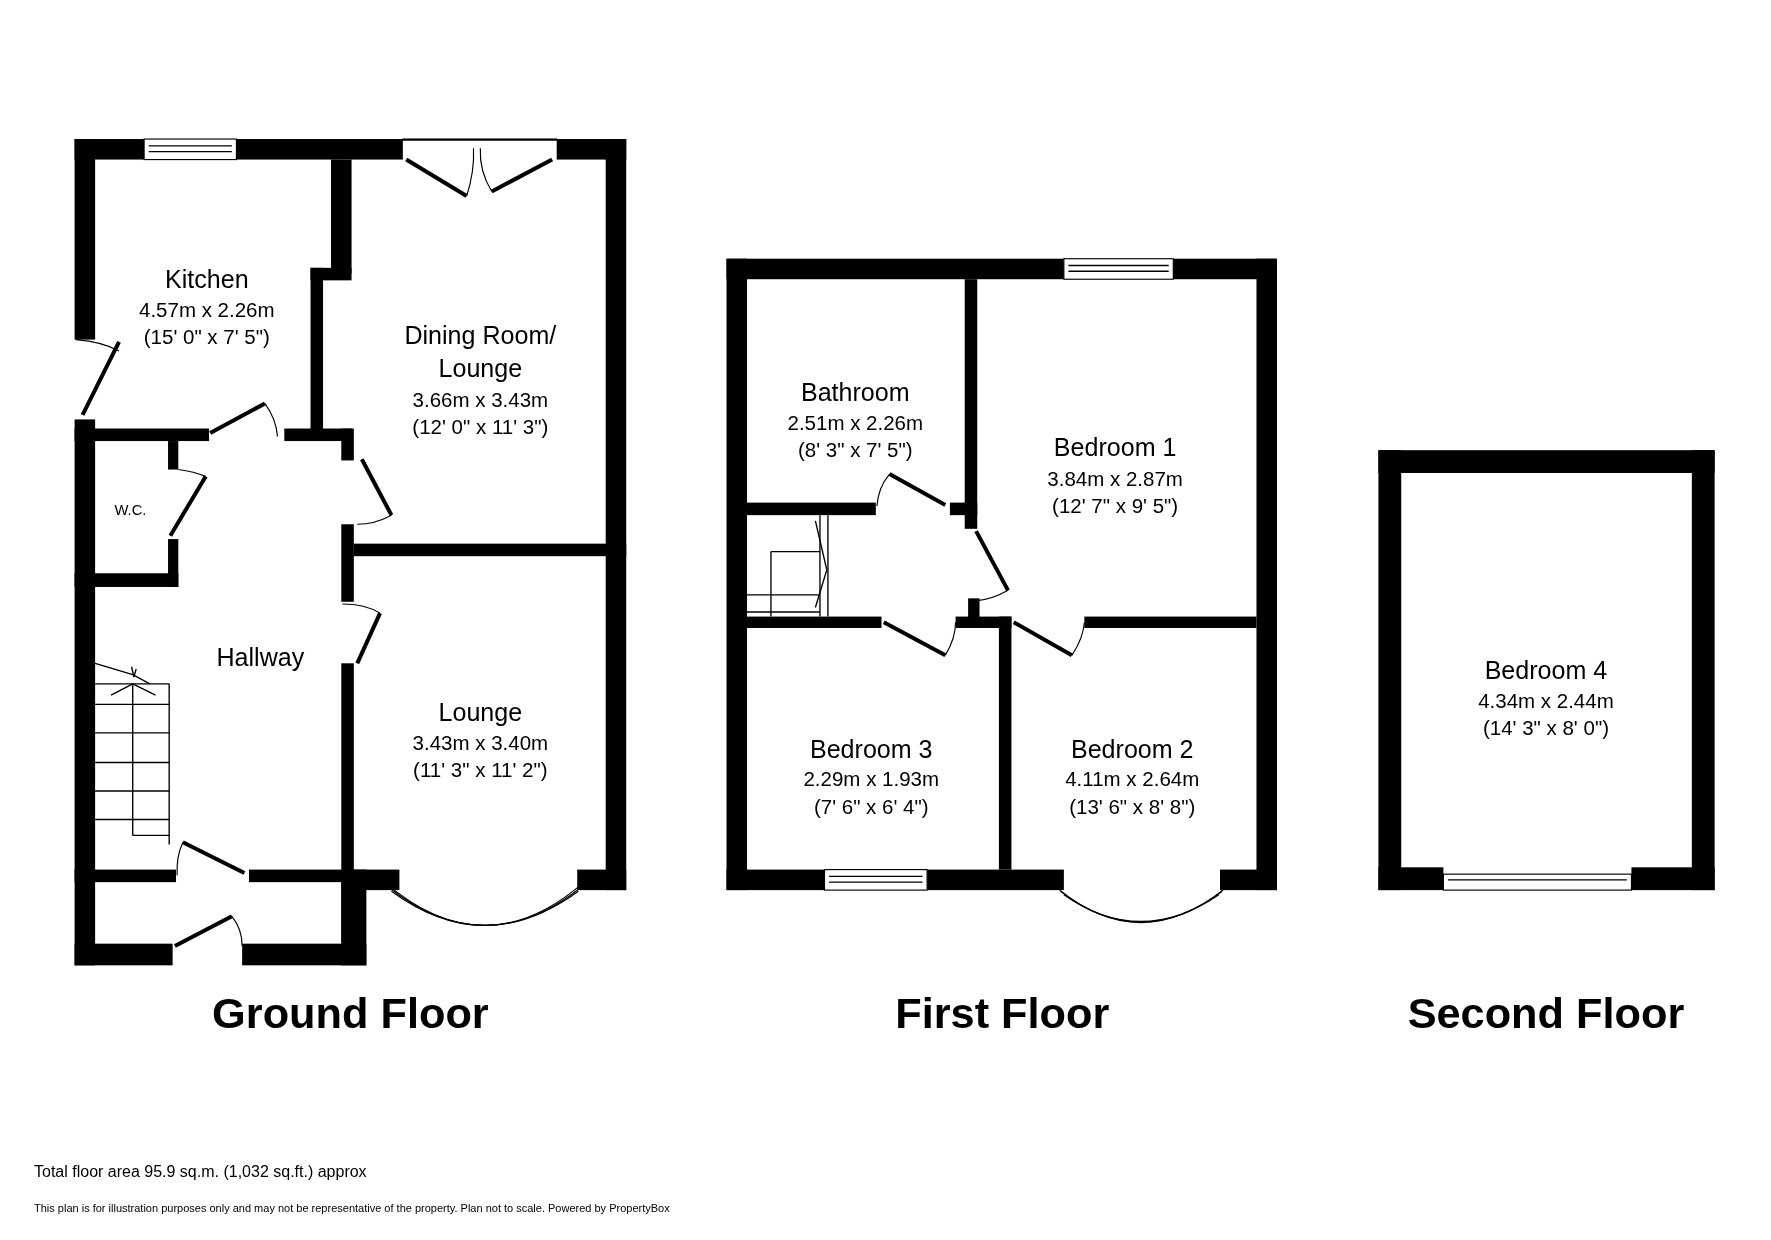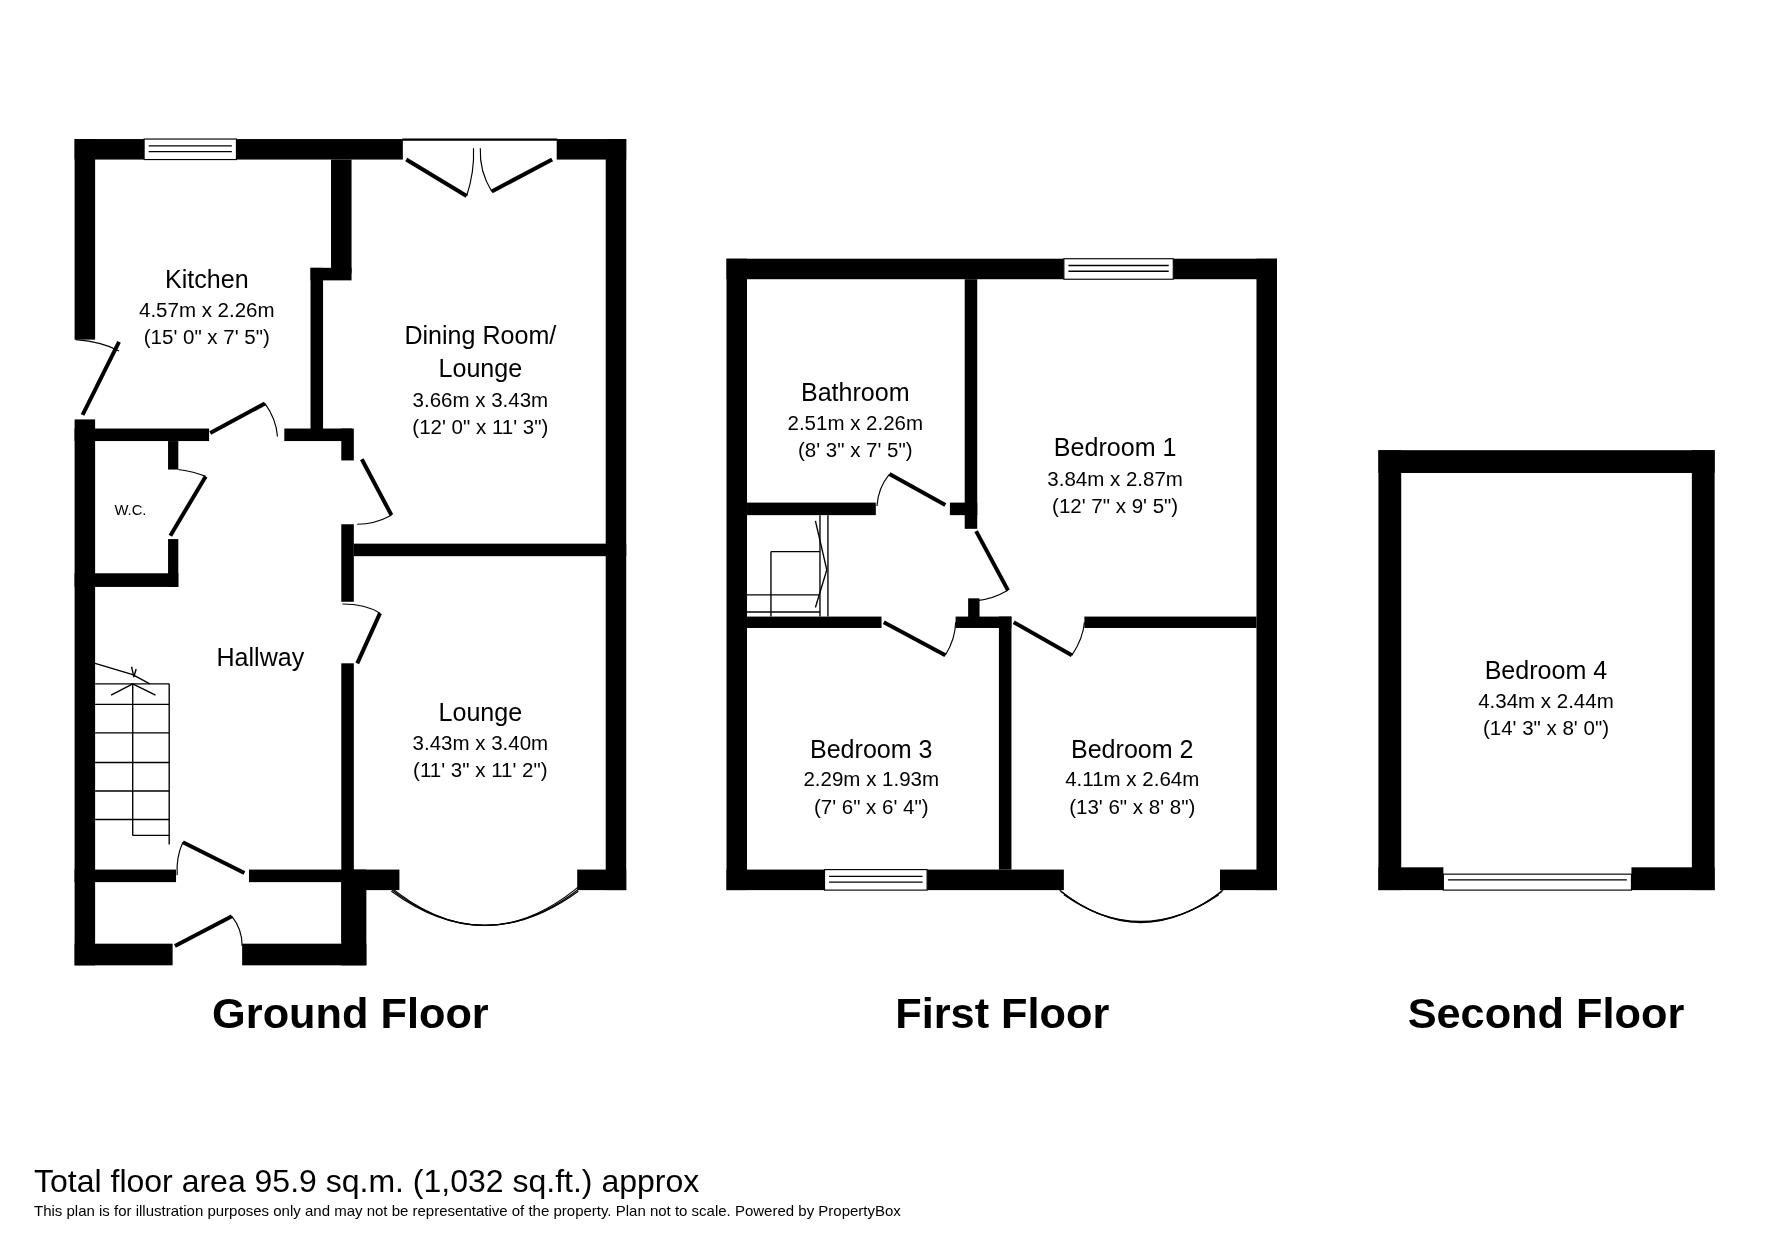--- a/index.html
+++ b/index.html
@@ -7,22 +7,22 @@
   svg.plan { position:absolute; left:0; top:0; width:1771px; height:1240px; }
   .wall { fill:#000000; }
   .thin { stroke:#000; stroke-width:1.2; fill:none; }
   .door { stroke:#000; stroke-width:3.5; fill:none; }
   .swing { stroke:#000; stroke-width:1; fill:none; }
   .win { fill:#ffffff; stroke:#000; stroke-width:1; }
   .room-name { font-family:"Liberation Sans", sans-serif; font-size:22px; text-anchor:middle; fill:#000; }
   .room-dim { font-family:"Liberation Sans", sans-serif; font-size:18px; text-anchor:middle; fill:#000; }
   .room-small { font-family:"Liberation Sans", sans-serif; font-size:13px; text-anchor:middle; fill:#000; }
   .floor-title { font-family:"Liberation Sans", sans-serif; font-size:38px; font-weight:bold; text-anchor:middle; fill:#000; }
-  .footer-total { position:absolute; left:34px; top:1163px; font-size:32px; color:#000; }
-  .footer-note { position:absolute; left:34px; top:1202px; font-size:15px; color:#000; }
+  .footer-total { position:absolute; left:34px; top:1163px; font-size:16px; color:#000; }
+  .footer-note { position:absolute; left:34px; top:1202px; font-size:11px; color:#000; }
 </style>
 </head>
 <body>
 
 <svg class="plan" viewBox="0 0 1553 1088">
 
   <g>
 
     <rect class="wall" x="65" y="122" width="61" height="18"></rect>
     <rect class="wall" x="207" y="122" width="146" height="18"></rect>

